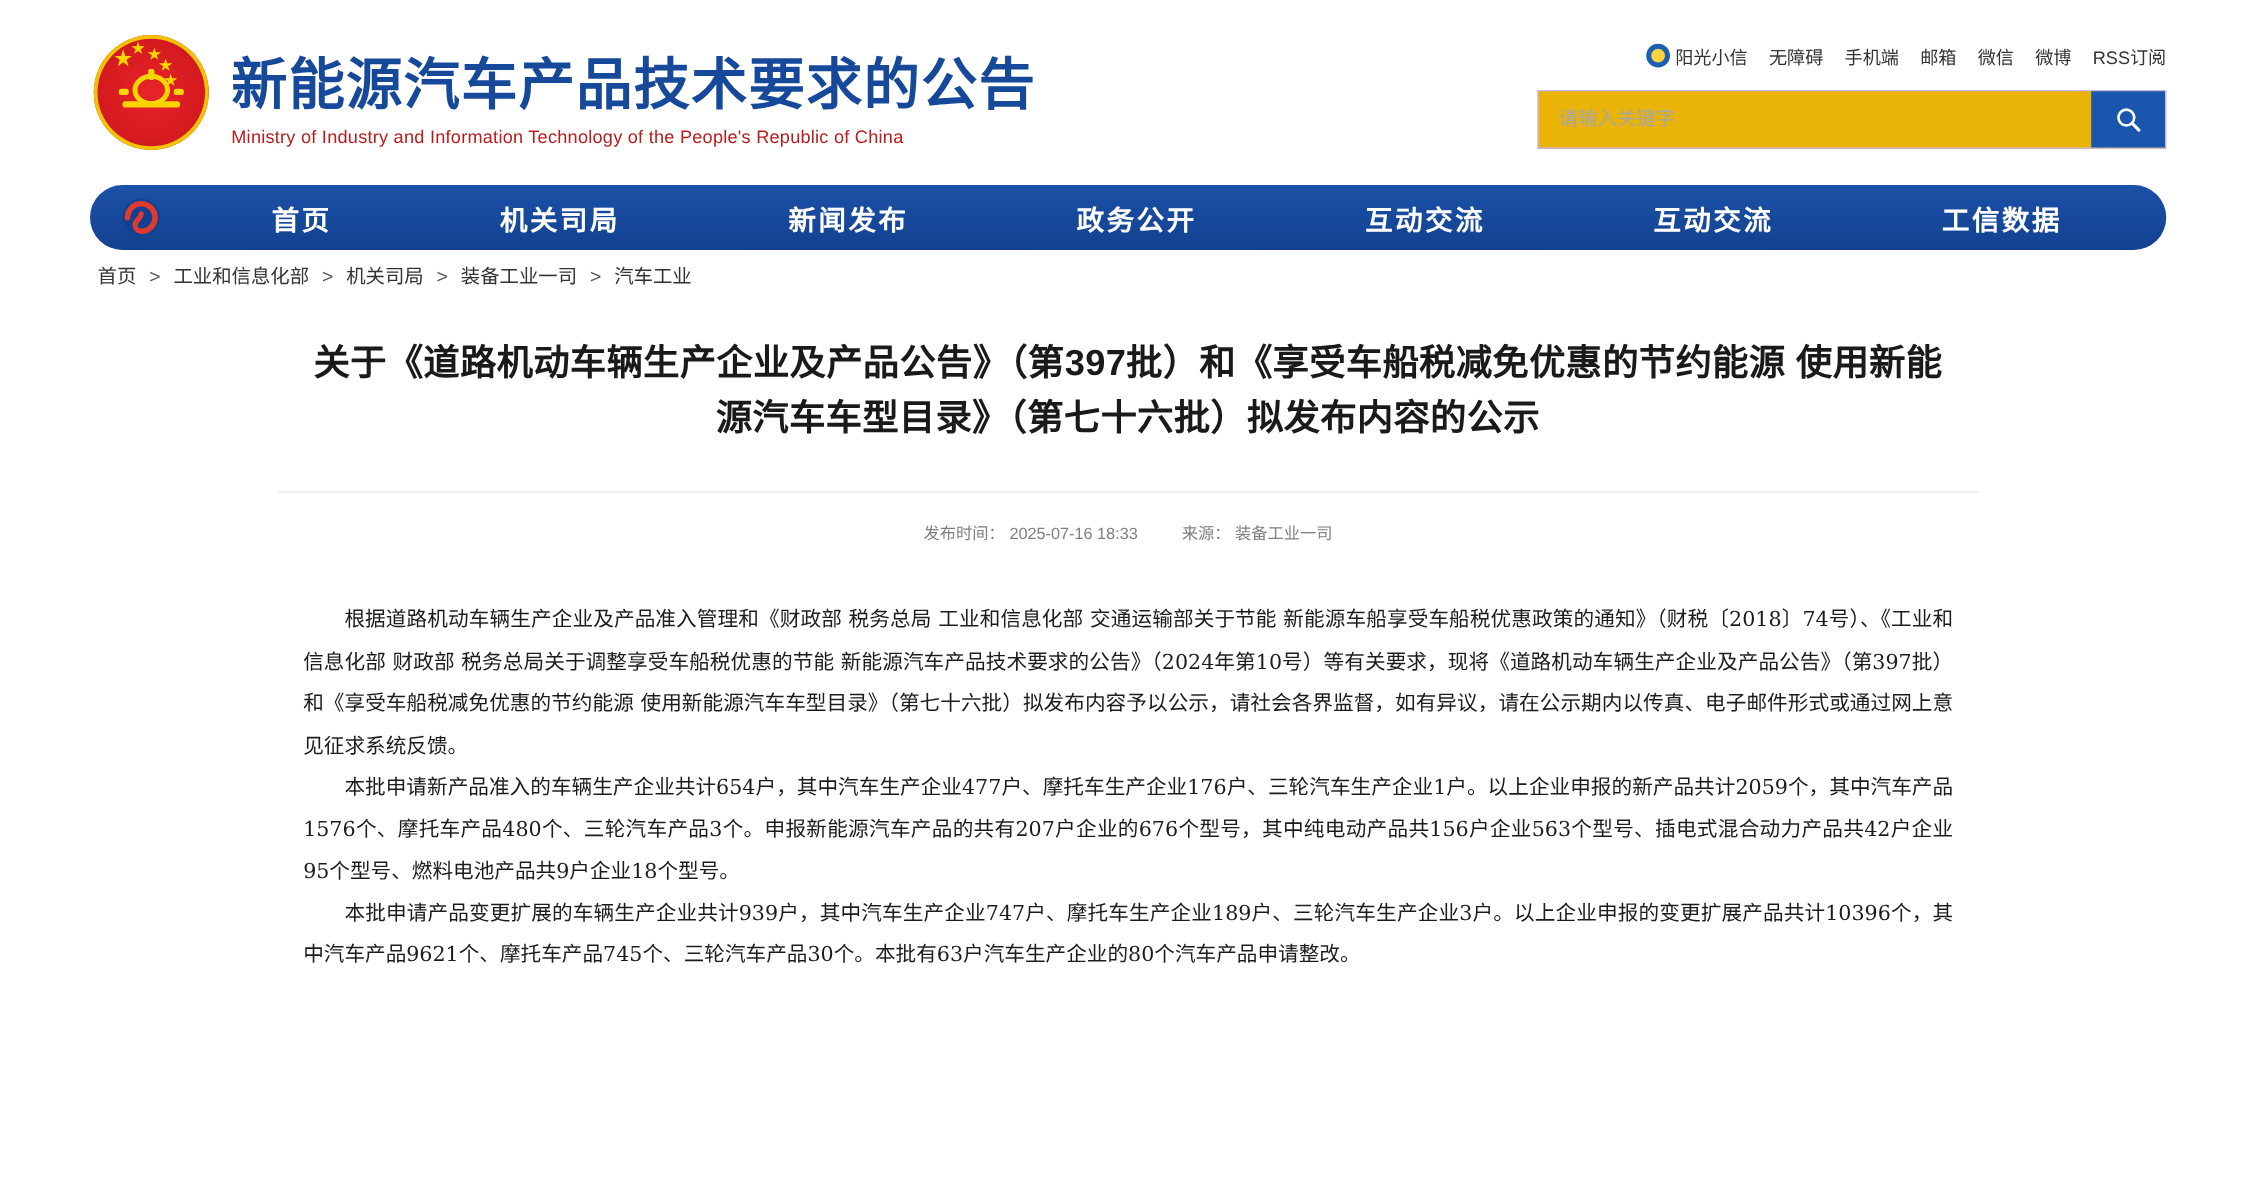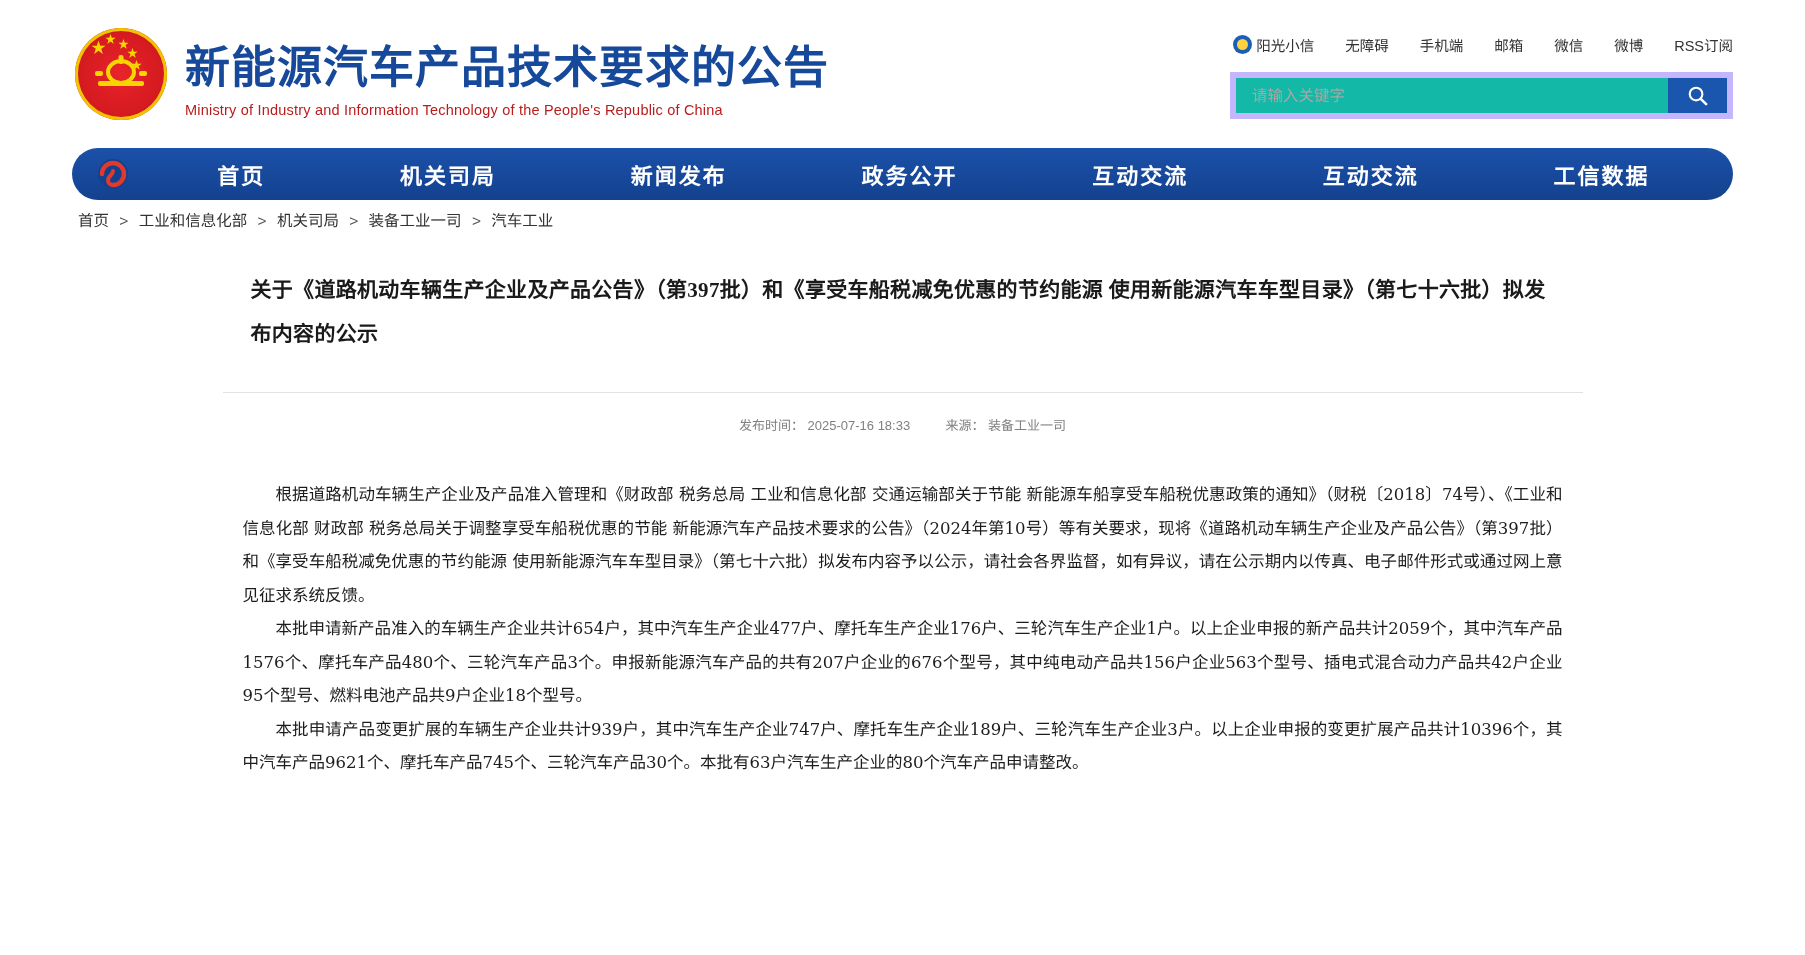--- a/index.html
+++ b/index.html
@@ -68,21 +68,21 @@
     white-space: nowrap;
     font-family: "Liberation Sans", sans-serif;
   }
 
   
   .top-links {
     position: absolute;
     right: 72px; top: 34px;
     display: flex;
     align-items: center;
-    gap: 31px;
+    gap: 17px;
     font-size: 14.5px;
     color: #333;
     white-space: nowrap;
   }
   .top-links .item { cursor: pointer; }
   .sun-icon {
     width: 19px; height: 19px;
     border-radius: 50%;
     background: #1a5fb4;
     position: relative;
@@ -97,24 +97,24 @@
     width: 11px; height: 11px;
     border-radius: 50%;
     background: #ffd23f;
   }
   .first-link { display: flex; align-items: center; }
 
   .search-box {
     position: absolute;
     right: 72px; top: 72px;
     width: 503px; height: 47px;
-    border: 6px solid #c4b5fd;
+    border: 1px solid #c4b5fd;
     display: flex;
     align-items: stretch;
-    background: #14b8a6;
+    background: #eab308;
   }
   .search-box input {
     flex: 1;
     border: 0; outline: 0;
     padding: 0 16px;
     font-size: 15.5px;
     color: #333;
     font-family: "Liberation Sans", sans-serif;
     background: transparent;
   }
@@ -176,25 +176,26 @@
   }
   .breadcrumb .sep { margin: 0 6px; color: #555; }
 
   
   .article {
     margin: 0 auto;
     width: 1360px;
     padding: 38px 0 0 0;
   }
   .title {
-    font-size: 21px;
+    text-align: center;
+    font-size: 29px;
     line-height: 44px;
     font-weight: 700;
     color: #1a1a1a;
-    font-family: Liberation Serif, serif;
+    font-family: Liberation Sans, sans-serif;
     padding: 0 28px;
     letter-spacing: 0.3px;
   }
   .meta-divider {
     margin: 36px auto 0;
     width: 1360px;
     height: 1px;
     background: #e2e2e2;
   }
   .meta {

